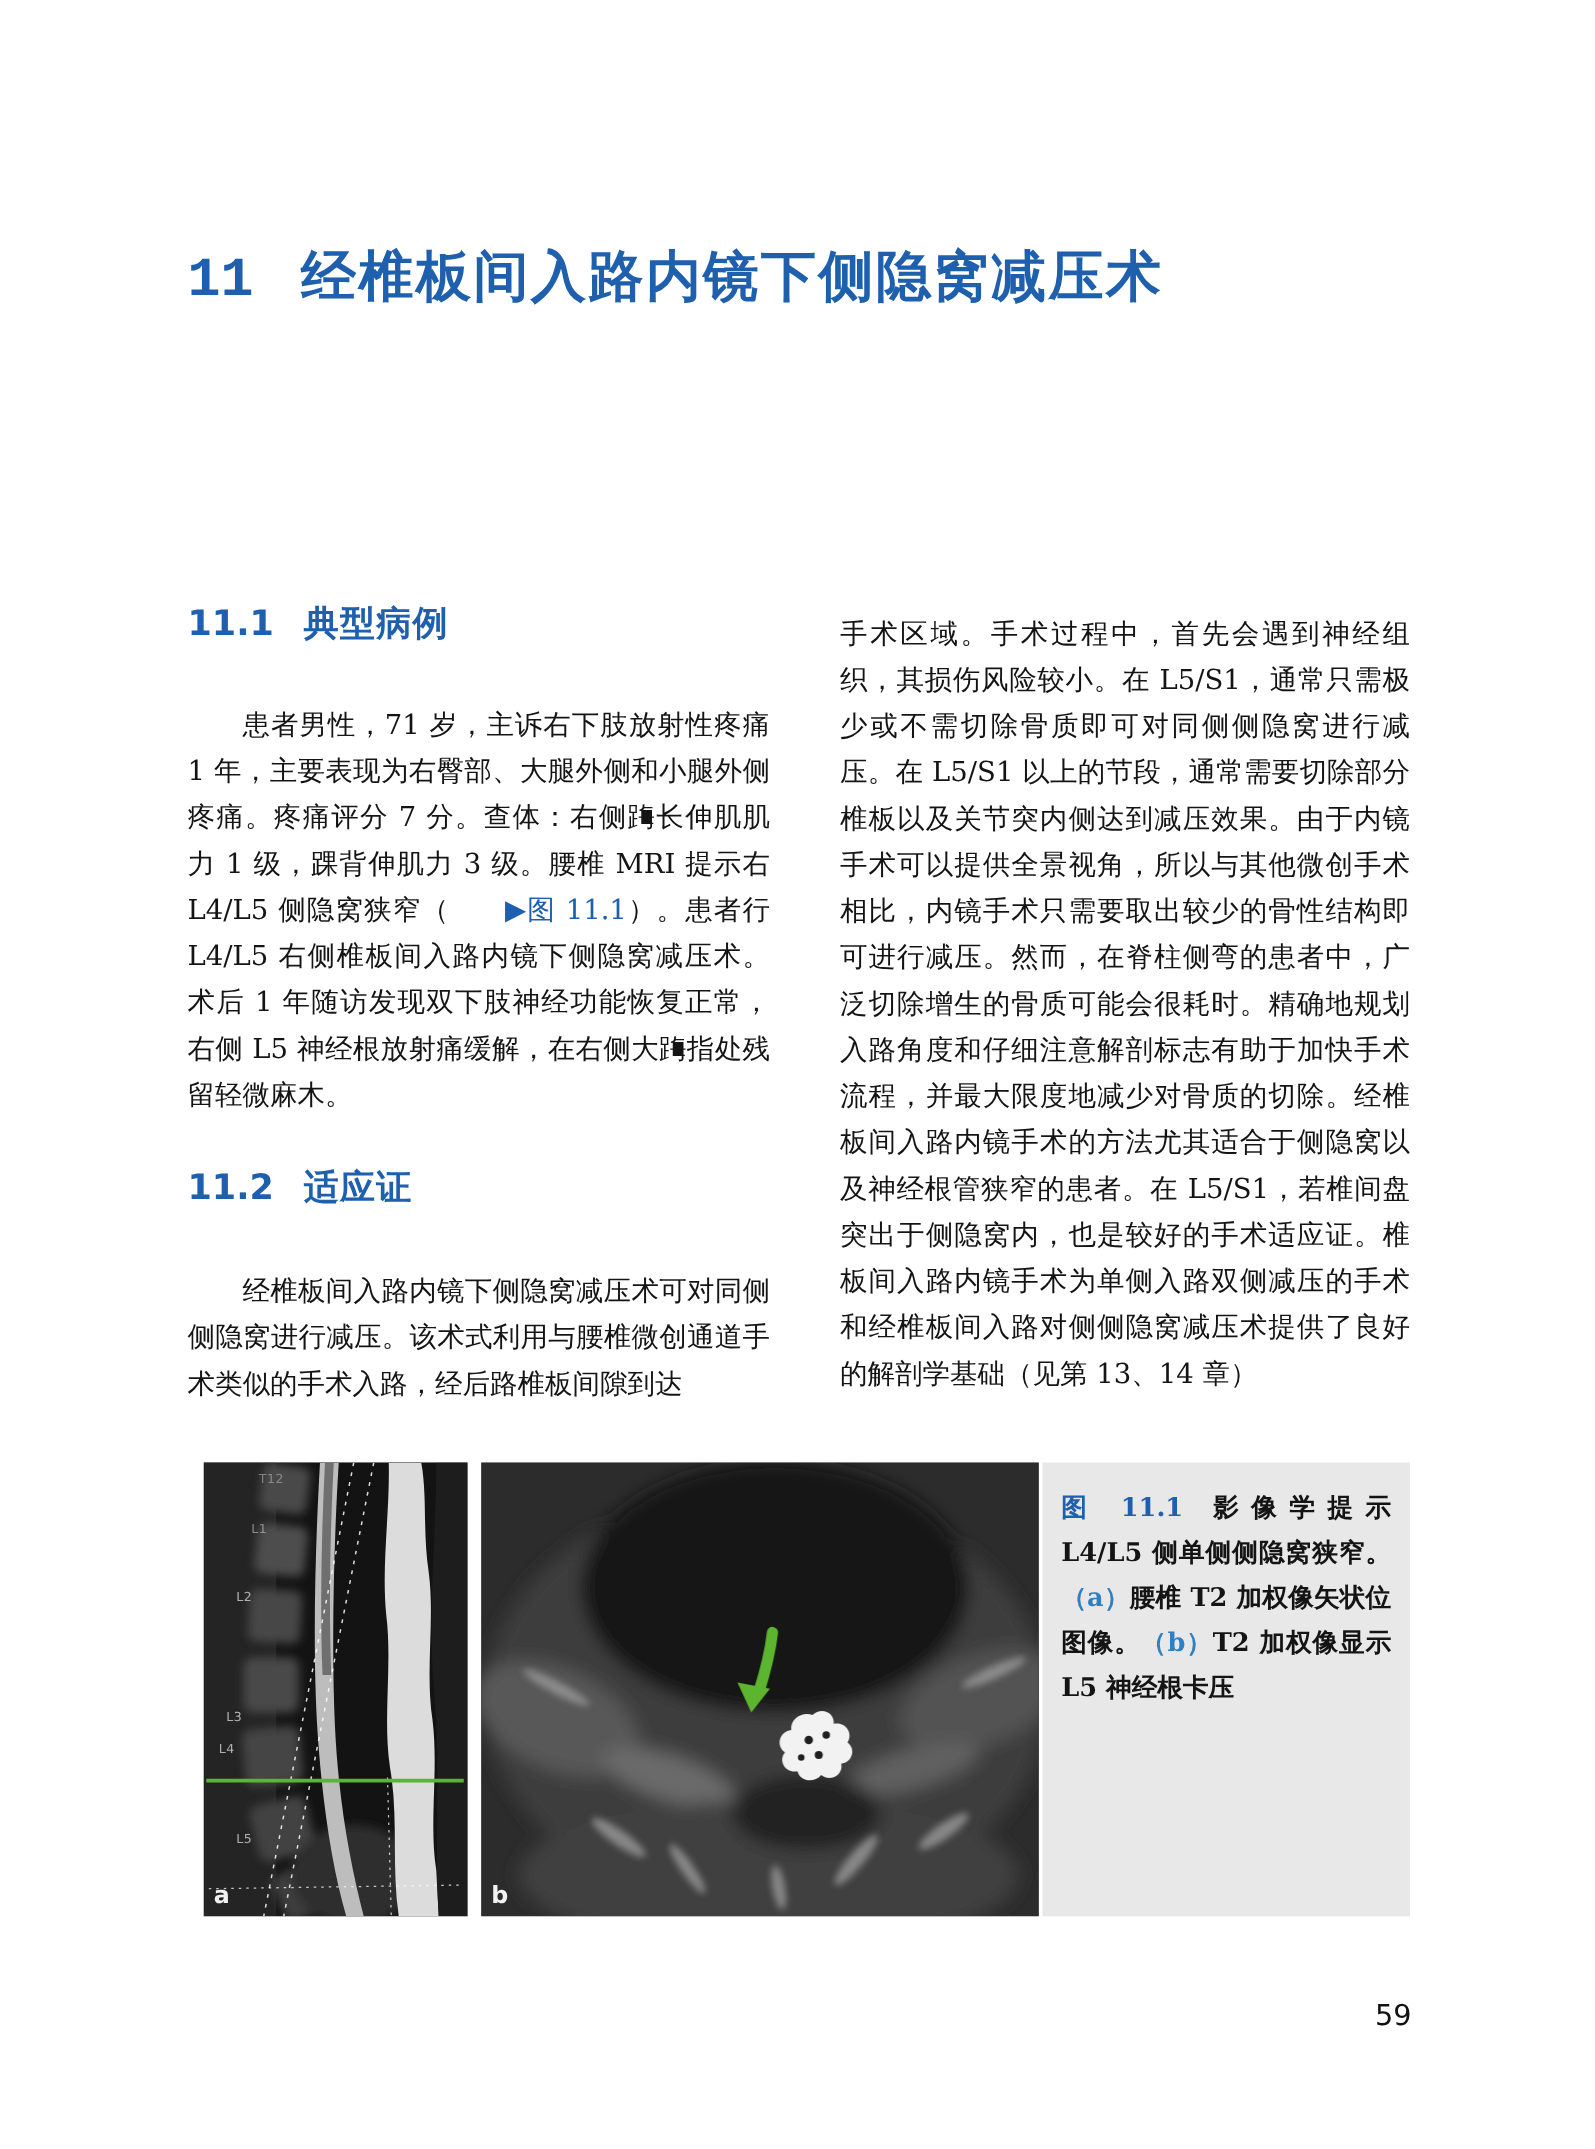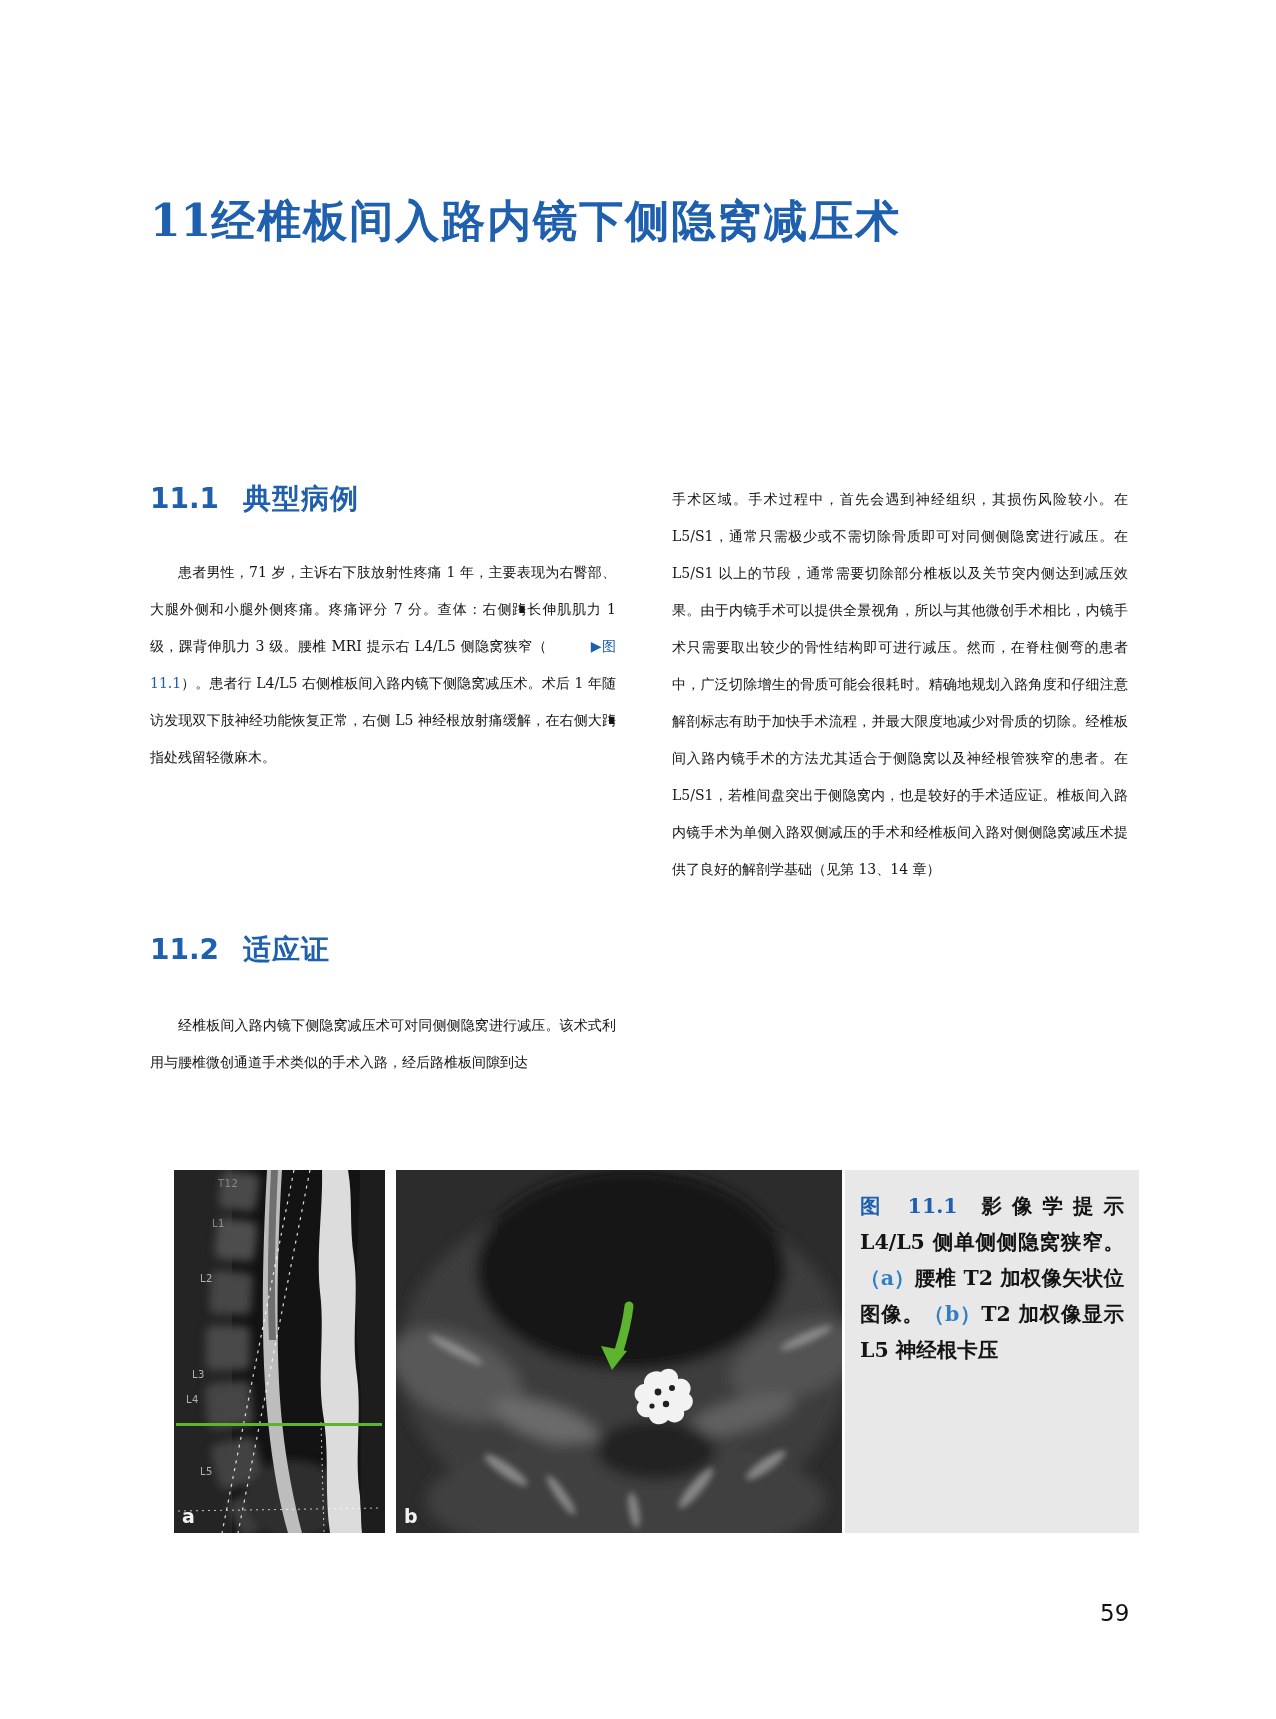--- a/index.html
+++ b/index.html
@@ -9,45 +9,45 @@
     -webkit-font-smoothing:antialiased;
   }
   .page{position:absolute;inset:0;overflow:hidden;}
 
   
   .chapter-title{
     position:absolute;left:150px;top:192px;width:980px;
     color:#1e5fae;font-weight:bold;font-size:44px;letter-spacing:2px;
     font-family:"DejaVu Serif","Liberation Serif",serif;white-space:nowrap;
   }
-  .chapter-title .num{letter-spacing:0;}
+  .chapter-title .num{margin-right:38px;letter-spacing:0;font-family:Liberation Mono, monospace;}
   .byline{position:absolute;left:152px;top:294px;font-size:21px;line-height:39px;}
   .byline .row{white-space:nowrap;}
 
   
   .sec-head{
     position:absolute;left:150px;color:#1e5fae;font-weight:bold;font-size:28px;
     font-family:"DejaVu Sans","Liberation Sans",sans-serif;white-space:nowrap;letter-spacing:1px;
   }
   .sec-head .sec-num{margin-right:24px;letter-spacing:0;}
   .sec-head-1{top:480px;text-align:right;}
   .sec-head-2{top:931px;}
 
   
   .para{
-    position:absolute;text-align:justify;font-size:14px;line-height:37px;color:#141414;
+    position:absolute;text-align:justify;font-size:22px;line-height:37px;color:#141414;
   }
   .para.indent{text-indent:2em;}
   .para-case{left:150px;top:540px;width:466px;}
   .para-ind-left{left:150px;top:993px;width:466px;}
   .para-right{left:672px;top:467px;width:456px;}
   .figref{color:#1e5fae;text-decoration:none;cursor:pointer;padding-left:44px;}
 
   
-  .figure{position:absolute;left:174px;top:1170px;width:828px;height:363px;}
+  .figure{position:absolute;left:163px;top:1170px;width:828px;height:363px;}
   .panel{position:absolute;top:0;height:363px;overflow:hidden;background:#141414;}
   .panel-a{left:0;width:211px;}
   .panel-b{left:222px;width:446px;background:#2b2b2b;}
   .panel svg{display:block;}
   .mri-label{
     position:absolute;color:#c9c9c9;font-family:"DejaVu Sans","Liberation Sans",sans-serif;
     font-size:10px;letter-spacing:0.5px;opacity:0.85;
   }
   .mri-label.t12{left:44px;top:8px;opacity:0.5;}
   .mri-label.l1{left:38px;top:48px;opacity:0.6;}

